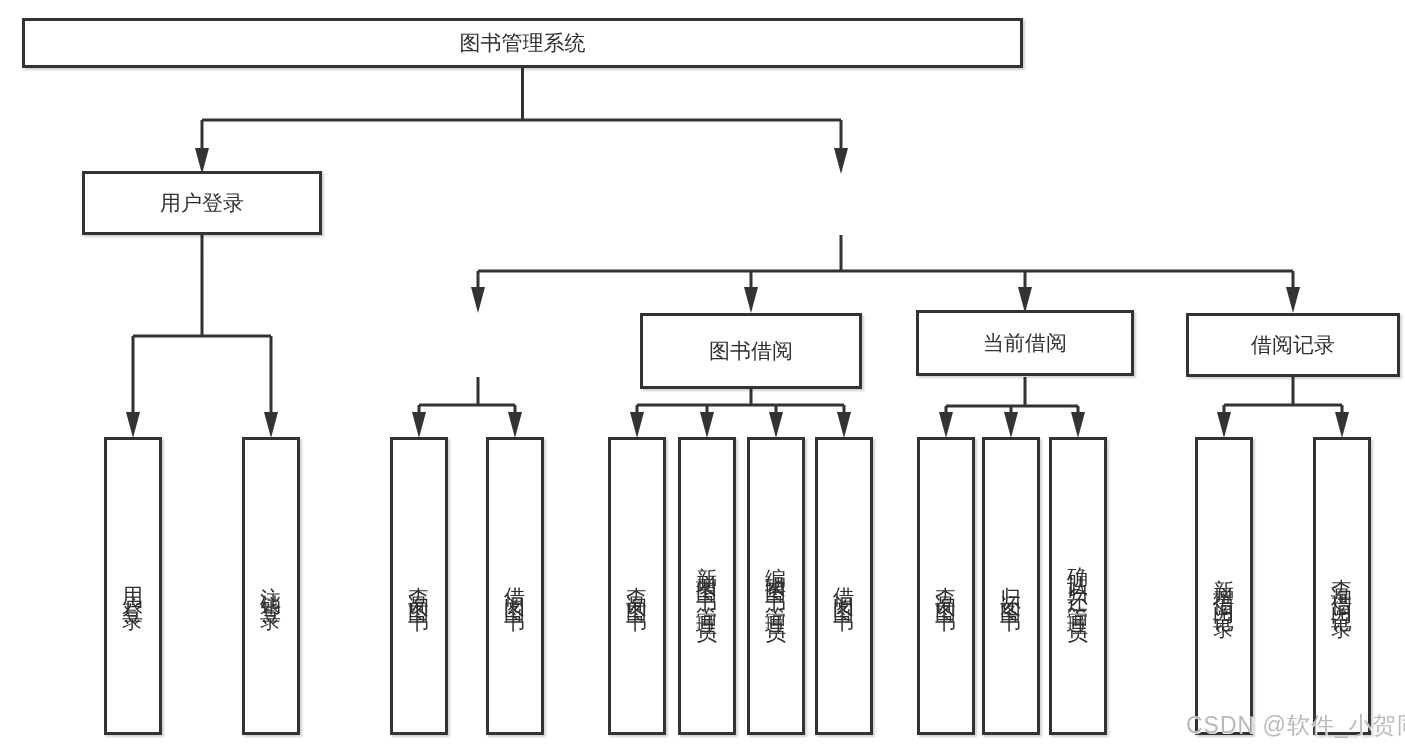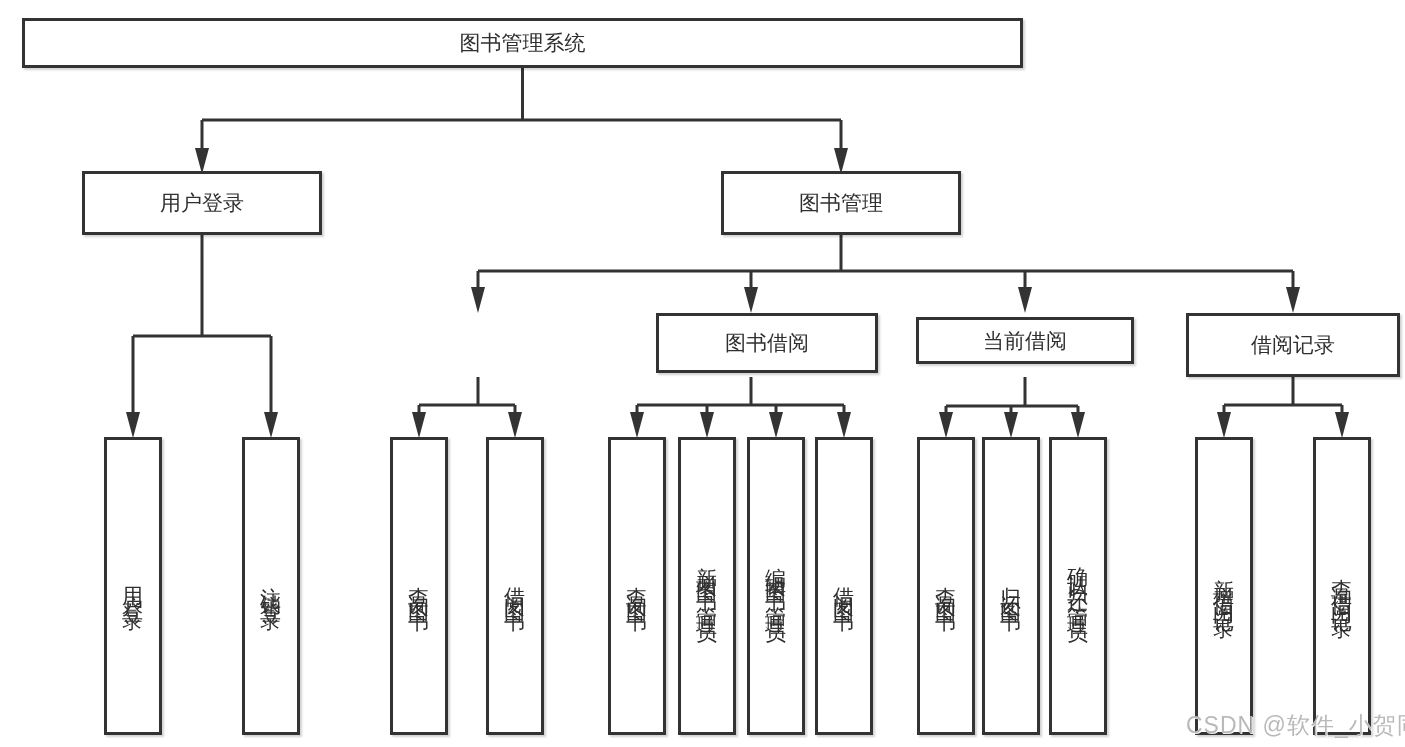--- a/index.html
+++ b/index.html
@@ -104,24 +104,23 @@
     <polygon class="head" points="939,412 953,412 946,438"></polygon>
     <polygon class="head" points="1004,412 1018,412 1011,438"></polygon>
     <polygon class="head" points="1071,412 1085,412 1078,438"></polygon>
     <polygon class="head" points="1217,412 1231,412 1224,438"></polygon>
     <polygon class="head" points="1335,412 1349,412 1342,438"></polygon>
   </svg>
 
   <div class="box" style="left:22px; top:18px; width:1001px; height:50px;">图书管理系统</div>
 
   <div class="box" style="left:82px; top:171px; width:240px; height:64px;">用户登录</div>
-  <div class="box" style="left:721px; top:171px; width:240px; height:64px;">图书管理</div>
 
-  <div class="box" style="left:640px; top:313px; width:222px; height:60px;margin-left:16px;">图书借阅</div>
-  <div class="box" style="left:916px; top:317px; width:218px; height:47px;">当前借阅</div>
+  <div class="box" style="left:640px; top:313px; width:222px; height:76px;">图书借阅</div>
+  <div class="box" style="left:916px; top:310px; width:218px; height:66px;">当前借阅</div>
   <div class="box" style="left:1186px; top:313px; width:214px; height:64px;">借阅记录</div>
 
   <div class="box leaf" style="left:104px; top:437px; width:58px; height:298px;">用户登录</div>
   <div class="box leaf" style="left:242px; top:437px; width:58px; height:298px;">注销登录</div>
 
   <div class="box leaf" style="left:390px; top:437px; width:58px; height:298px;">查询图书</div>
   <div class="box leaf" style="left:486px; top:437px; width:58px; height:298px;">借阅图书</div>
 
   <div class="box leaf" style="left:608px; top:437px; width:58px; height:298px;">查询图书</div>
   <div class="box leaf" style="left:678px; top:437px; width:58px; height:298px;">新增图书（管理员）</div>

